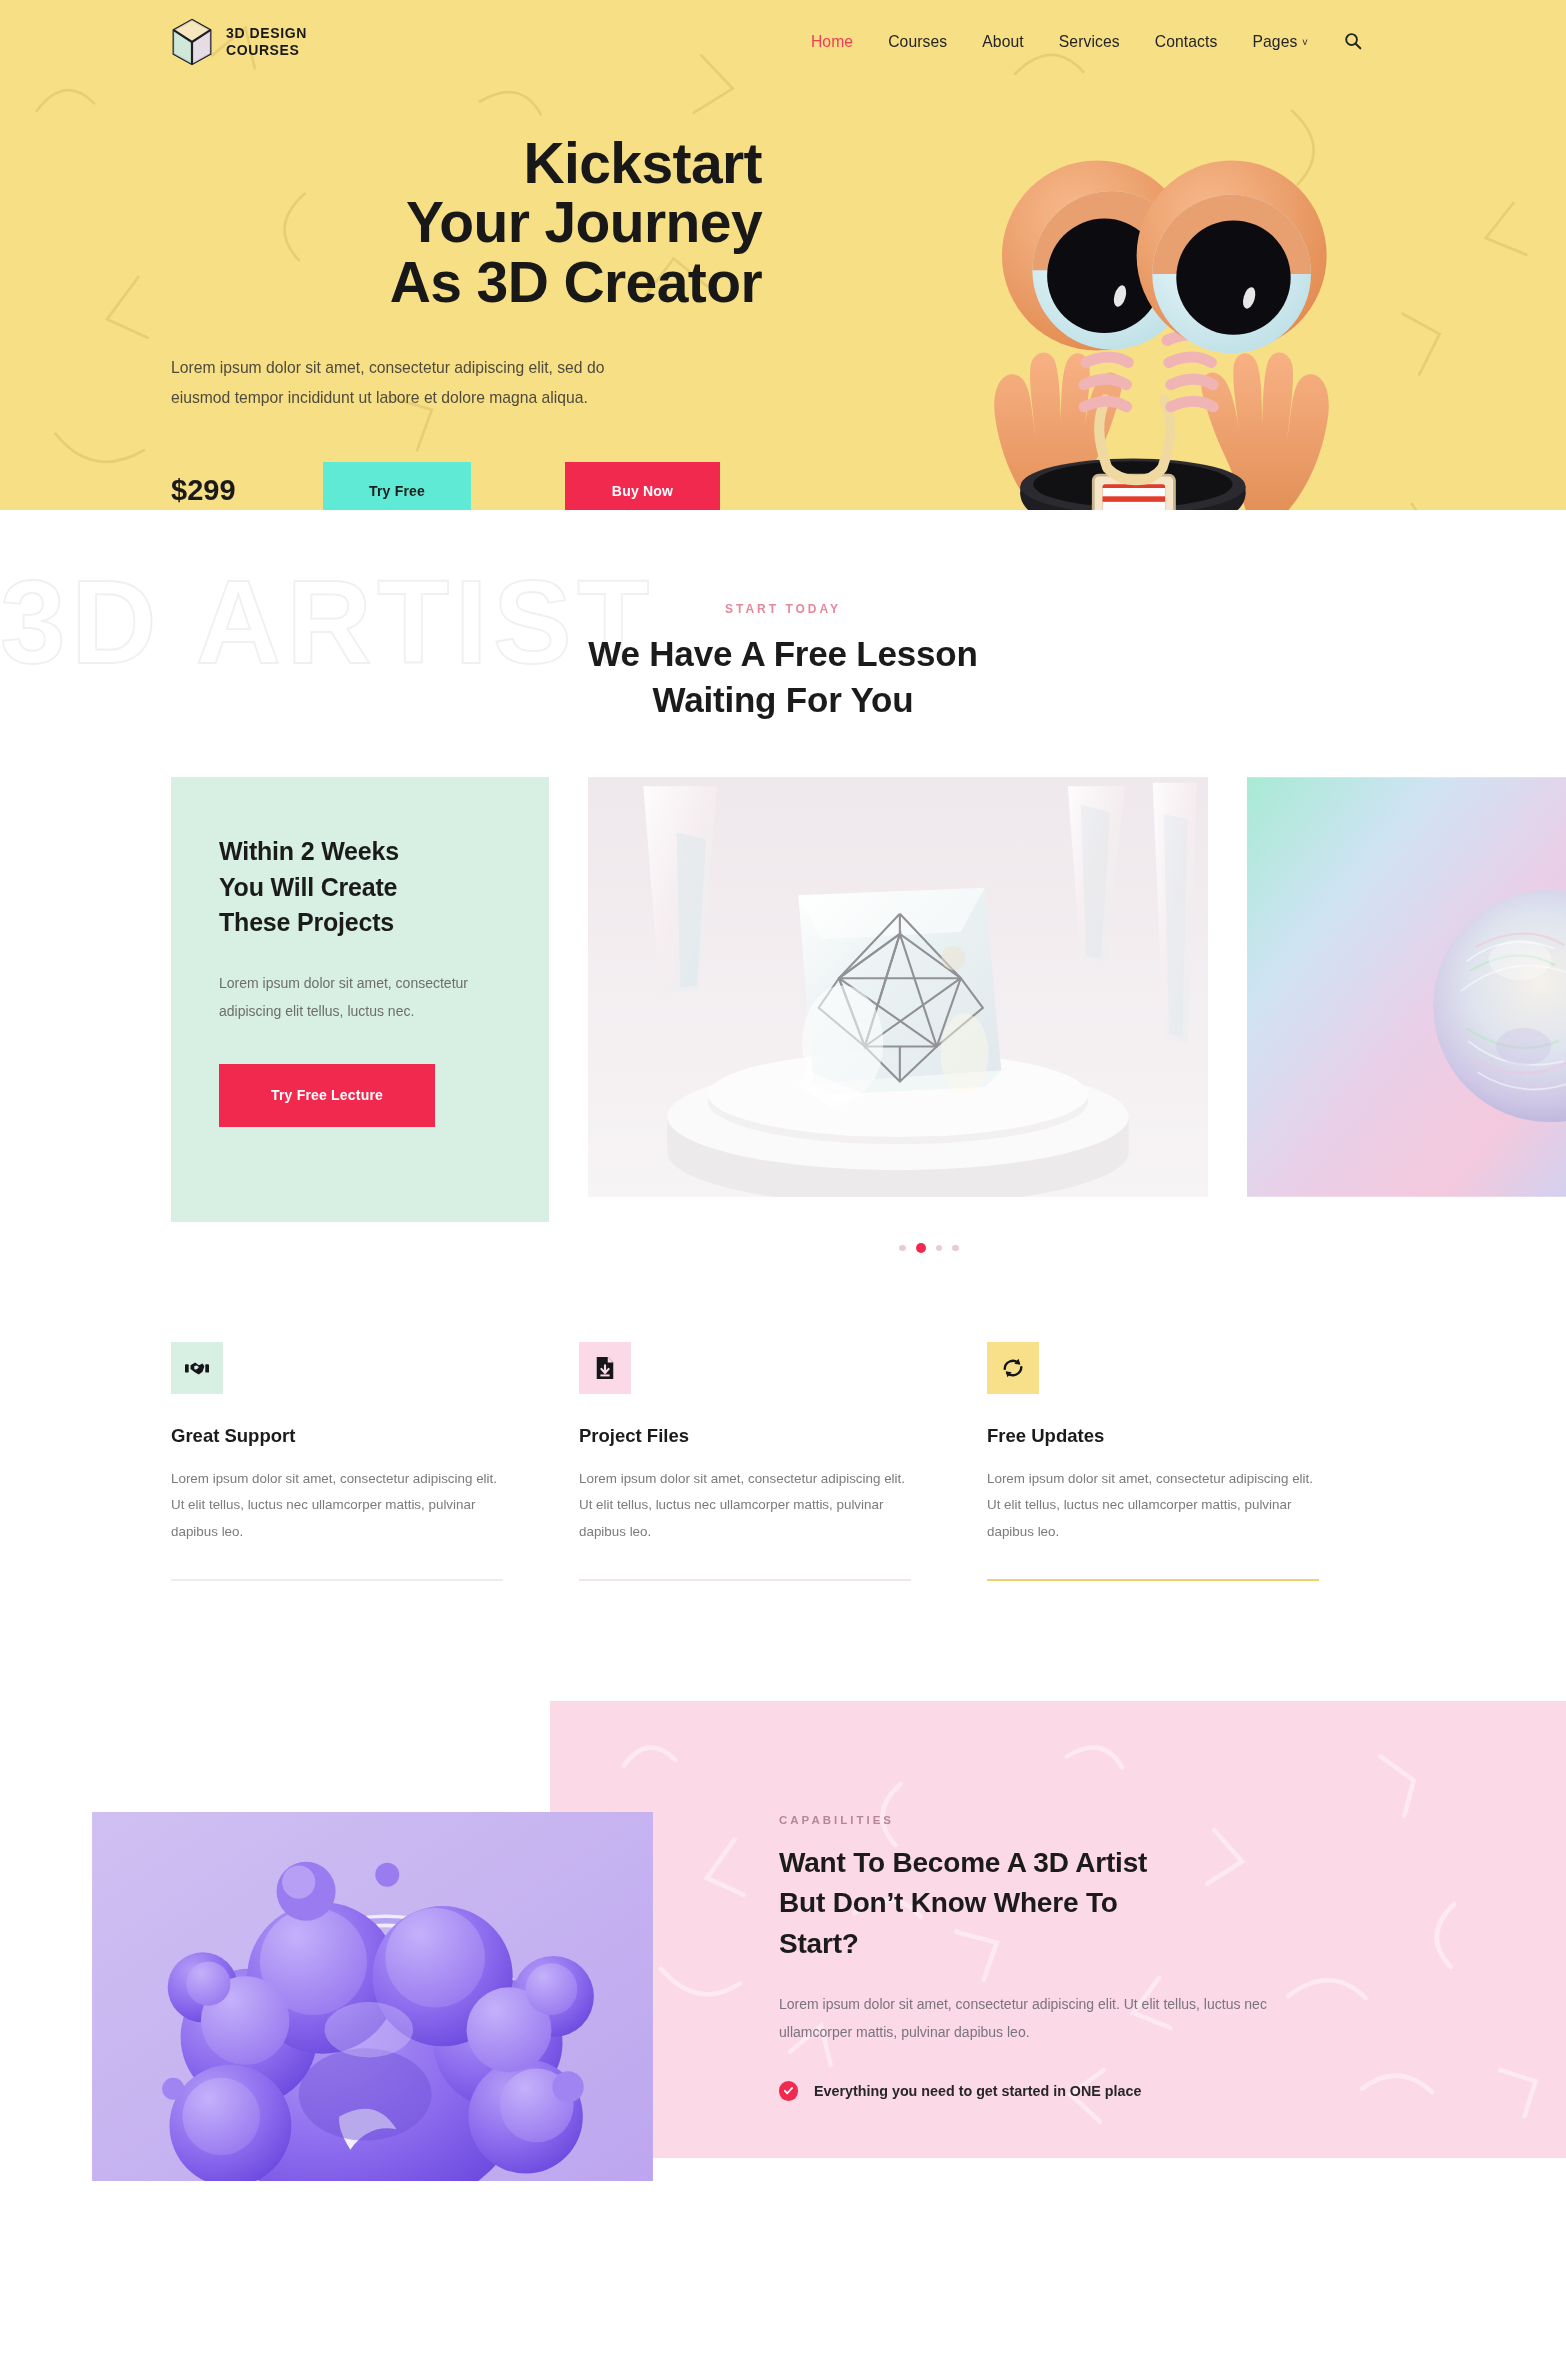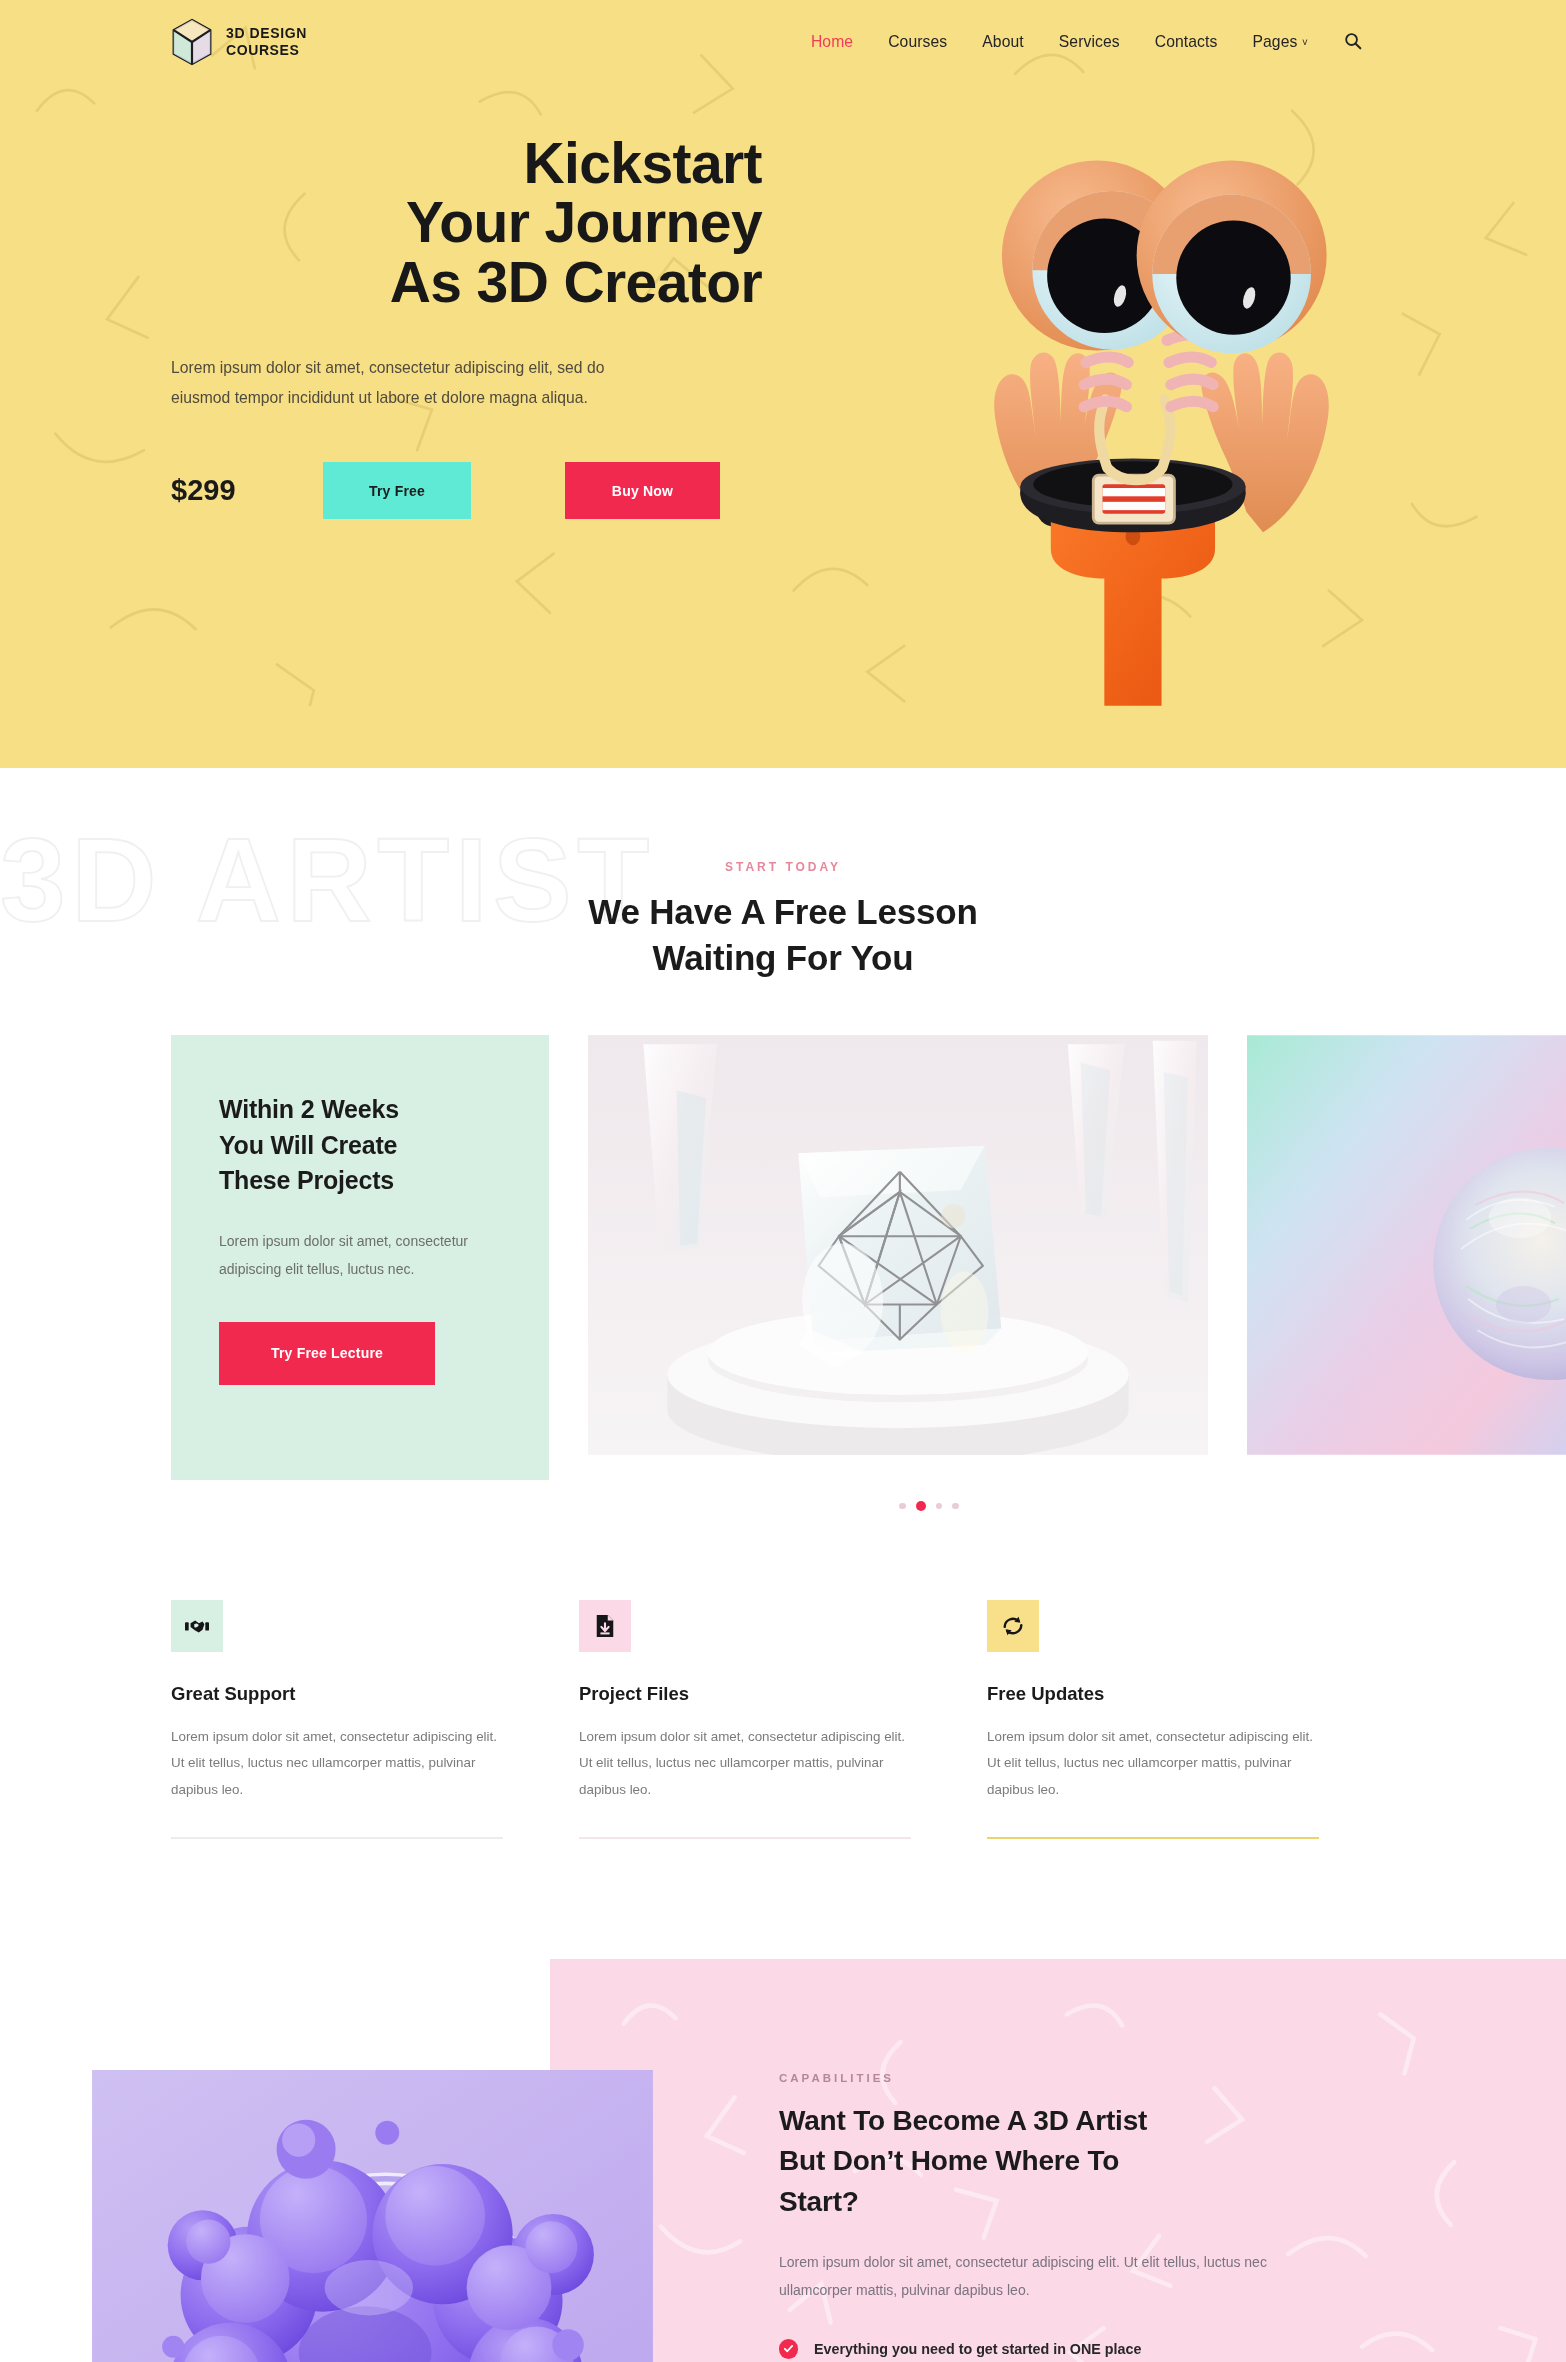--- a/index.html
+++ b/index.html
@@ -9,21 +9,21 @@
     background: #ffffff;
     font-family: "Liberation Sans", sans-serif;
     -webkit-font-smoothing: antialiased;
   }
   body { width: 1566px; overflow-x: hidden; position: relative; }
 
   
   .hero {
     position: relative;
     width: 1566px;
-    height: 768px;
+    height: 510px;
     background: #f7df86;
     overflow: hidden;
   }
   .hero-pattern {
     position: absolute;
     inset: 0;
     opacity: 0.30;
     pointer-events: none;
   }
   .hero-inner {
@@ -748,21 +748,21 @@
 
       <ellipse cx="296" cy="306" rx="72" ry="50" fill="#6e4fd6" opacity=".45"></ellipse>
       <ellipse cx="300" cy="236" rx="48" ry="30" fill="#ded2fb" opacity=".35"></ellipse>
     </svg>
   </div>
 
   <div class="cap-copy">
     <div class="cap-eyebrow">CAPABILITIES</div>
     <h2 class="cap-title">
       <div>Want To Become A 3D Artist</div>
-      <div>But Don’t Home Where To</div>
+      <div>But Don’t Know Where To</div>
       <div>Start?</div>
     </h2>
     <p class="cap-desc">Lorem ipsum dolor sit amet, consectetur adipiscing elit. Ut elit tellus, luctus nec ullamcorper mattis, pulvinar dapibus leo.</p>
     <div class="cap-check">
       <span class="check-badge">
         <svg width="11" height="11" viewBox="0 0 12 12">
           <path d="M2 6.3 L4.7 9 L10 3.2" fill="none" stroke="#ffffff" stroke-width="2" stroke-linecap="round" stroke-linejoin="round"></path>
         </svg>
       </span>
       <span class="cap-check-text">Everything you need to get started in ONE place</span>

